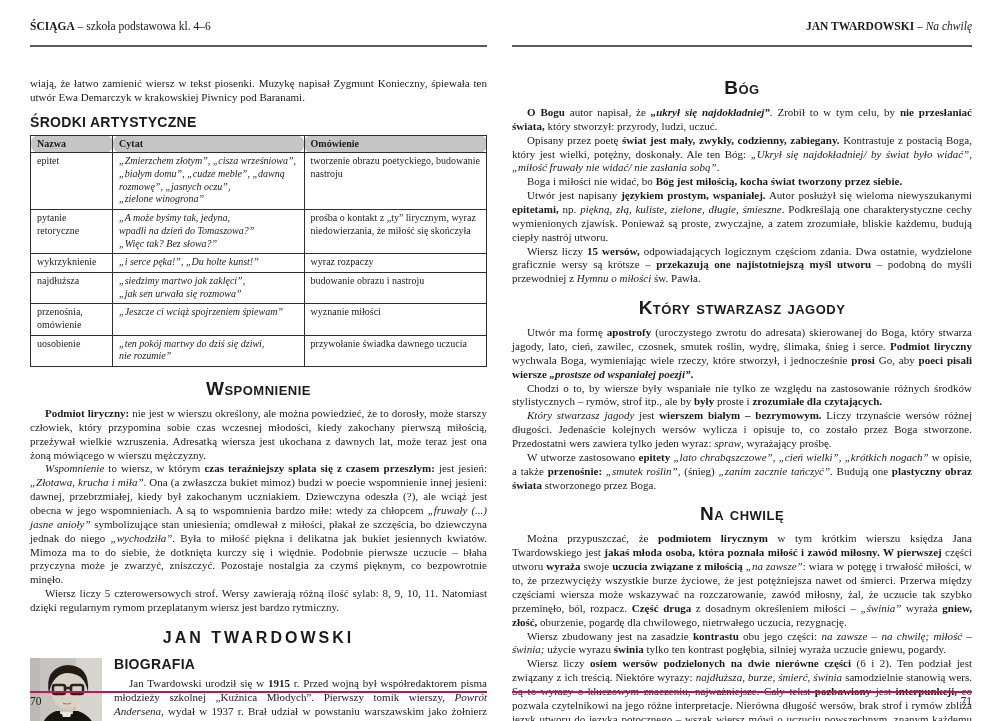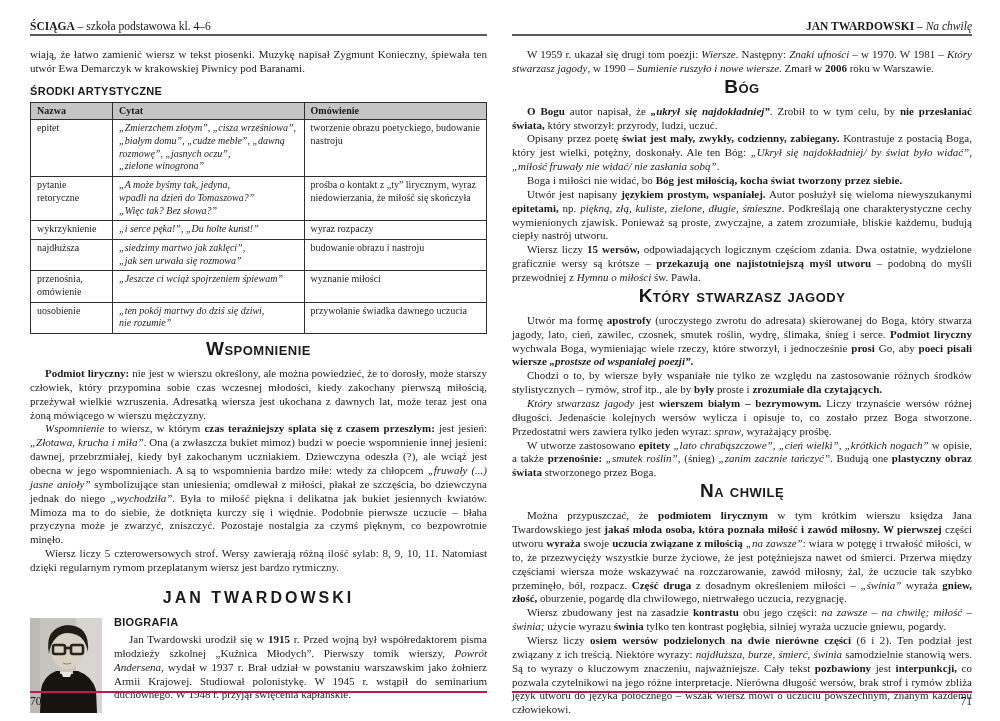--- a/index.html
+++ b/index.html
@@ -11,39 +11,39 @@
     overflow: hidden;
   }
   .spread { display: flex; width: 1000px; height: 721px; }
   .page { position: relative; width: 500px; height: 721px; overflow: hidden; }
   .page.left  { padding: 20px 13px 46px 30px; }
   .page.right { padding: 20px 28px 46px 12px; }
 
   .running-header {
     font-size: 11.5px;
     border-bottom: 2px solid #5a5a5a;
-    padding-bottom: 2px;
-    margin-bottom: 12px;
+    padding-bottom: 13px;
+    margin-bottom: 30px;
   }
   .running-header .rh-book { font-weight: bold; }
   .running-header.rh-right { text-align: right; }
   .running-header .rh-author { font-weight: bold; }
   .running-header .rh-title { font-style: italic; }
 
   .body-par {
     font-size: 11px;
     line-height: 1.26;
     text-align: justify;
     text-indent: 15px;
   }
   .body-par.no-indent { text-indent: 0; }
 
   .sub-heading {
     font-family: "Liberation Sans", sans-serif;
-    font-size: 11px;
+    font-size: 14px;
     font-weight: bold;
     letter-spacing: 0.3px;
     margin: 9px 0 5px 0;
   }
 
   table.art-table {
     width: 100%;
     border-collapse: collapse;
     font-size: 10px;
     line-height: 1.27;
@@ -52,33 +52,34 @@
   table.art-table th, table.art-table td {
     border: 1px solid #2e2e2e;
     padding: 2px 6px 3px 6px;
     vertical-align: top;
     text-align: left;
   }
   table.art-table th {
     background: #c5c5c5;
     font-weight: bold;
     padding: 2px 6px;
+    border-radius: 8px;
   }
   td.c-nazwa { width: 18%; }
   td.c-cytat { width: 42%; font-style: italic; white-space: pre-line; }
   td.c-omow  { width: 40%; }
 
   .section-heading {
     font-family: "Liberation Sans", sans-serif;
     font-variant: small-caps;
     font-weight: bold;
     font-size: 19px;
     text-align: center;
     letter-spacing: 0.5px;
-    margin: 0 0 7px 0;
+    margin: 11px 0 7px 0;
   }
   .author-heading {
     font-family: "Liberation Sans", sans-serif;
     font-weight: bold;
     font-size: 16px;
     letter-spacing: 3px;
     text-align: center;
     margin: 14px 0 9px 0;
   }
 
@@ -191,21 +192,20 @@
       <span>70</span>
     </footer>
   </section>
 
   <section class="page right">
 
     <header class="running-header rh-right">
       <span class="rh-author">JAN TWARDOWSKI</span><span> – </span><span class="rh-title">Na chwilę</span>
     </header>
 
-    <p class="body-par">W 1959 r. ukazał się drugi tom poezji: <i>Wiersze</i>. Następny: <i>Znaki ufności</i> – w 1970. W 1981 – <i>Który stwarzasz jagody</i>, w 1990 – <i>Sumienie ruszyło i nowe wiersze</i>. Zmarł w <b>2006</b> roku w Warszawie.</p>
 
     <h2 class="section-heading">Bóg</h2>
     <p class="body-par"><b>O Bogu</b> autor napisał, że <b><i>„ukrył się najdokładniej”</i></b>. Zrobił to w tym celu, by <b>nie przesłaniać świata,</b> który stworzył: przyrody, ludzi, uczuć.</p>
     <p class="body-par">Opisany przez poetę <b>świat jest mały, zwykły, codzienny, zabiegany.</b> Kontrastuje z postacią Boga, który jest wielki, potężny, doskonały. Ale ten Bóg: <i>„Ukrył się najdokładniej/ by świat było widać”</i>, <i>„miłość fruwały nie widać/ nie zasłania sobą”</i>.</p>
     <p class="body-par">Boga i miłości nie widać, bo <b>Bóg jest miłością, kocha świat tworzony przez siebie.</b></p>
     <p class="body-par">Utwór jest napisany <b>językiem prostym, wspaniałej.</b> Autor posłużył się wieloma niewyszukanymi <b>epitetami,</b> np. <i>piękną, złą, kuliste, zielone, długie, śmieszne</i>. Podkreślają one charakterystyczne cechy wymienionych zjawisk. Ponieważ są proste, zwyczajne, a zatem zrozumiałe, bliskie każdemu, budują ciepły nastrój utworu.</p>
     <p class="body-par">Wiersz liczy <b>15 wersów,</b> odpowiadających logicznym częściom zdania. Dwa ostatnie, wydzielone graficznie wersy są krótsze – <b>przekazują one najistotniejszą myśl utworu</b> – podobną do myśli przewodniej z <i>Hymnu o miłości</i> św. Pawła.</p>
 
     <h2 class="section-heading">Który stwarzasz jagody</h2>
     <p class="body-par">Utwór ma formę <b>apostrofy</b> (uroczystego zwrotu do adresata) skierowanej do Boga, który stwarza jagody, lato, cień, zawilec, czosnek, smutek roślin, wydrę, ślimaka, śnieg i serce. <b>Podmiot liryczny</b> wychwala Boga, wymieniając wiele rzeczy, które stworzył, i jednocześnie <b>prosi</b> Go, aby <b>poeci pisali wiersze <i>„prostsze od wspaniałej poezji”</i>.</b></p>

